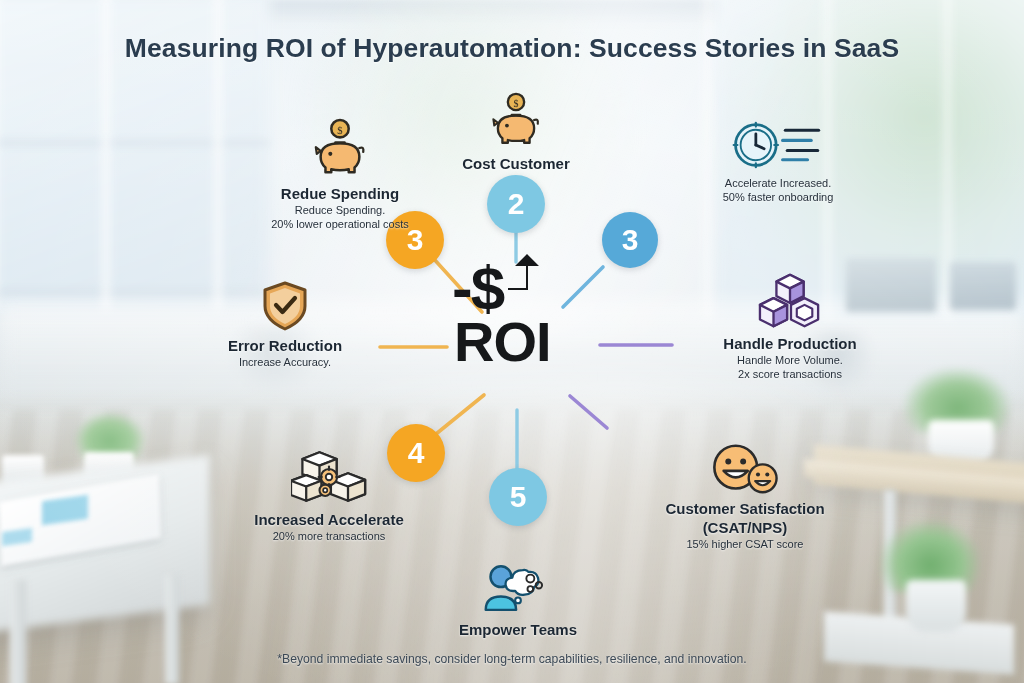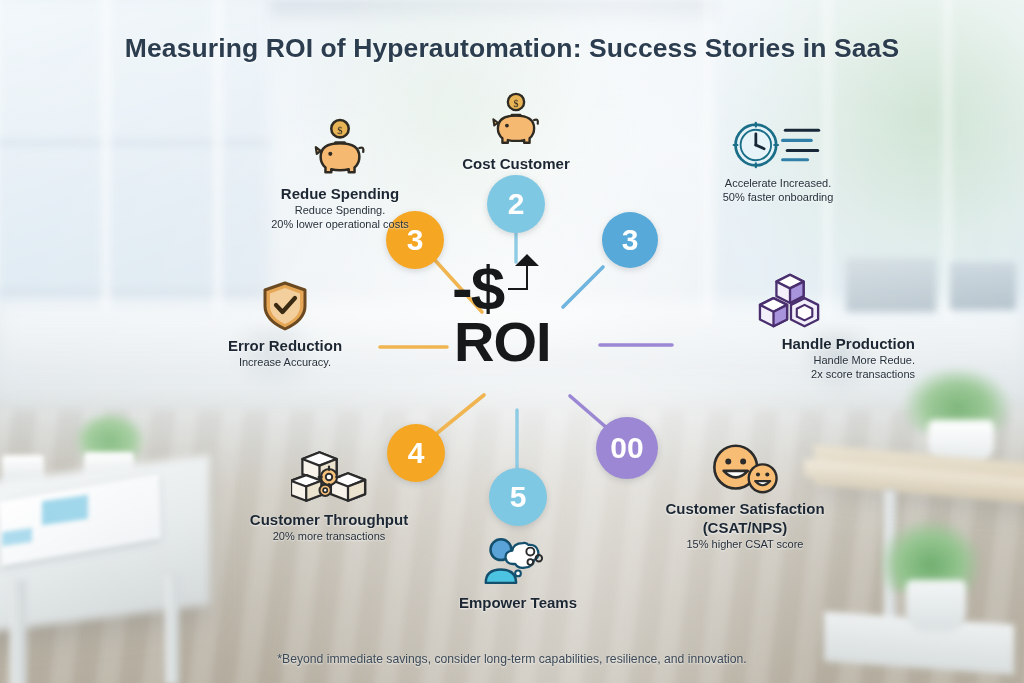--- a/index.html
+++ b/index.html
@@ -455,23 +455,20 @@
   </div>
 
   <div class="badge" style="left:387px; top:424px; width:58px; height:58px; font-size:30px; background:#f5a623;">
     <span>4</span>
   </div>
 
   <div class="badge" style="left:489px; top:468px; width:58px; height:58px; font-size:30px; background:#7ec8e3;">
     <span>5</span>
   </div>
 
-  <div class="badge" style="left:596px; top:417px; width:62px; height:62px; font-size:30px; background:#9b87d4;">
-    <span>00</span>
-  </div>
 
   <div class="node" style="left:210px; top:118px; width:260px;">
     <div class="node-icon">
       <svg width="62" height="62" viewBox="0 0 64 64">
         <circle cx="32" cy="11" r="9" fill="#e8b455" stroke="#2f2b22" stroke-width="2.6"></circle>
         <text x="32" y="16" font-size="11" font-family="Liberation Serif, serif" text-anchor="middle" fill="#2f2b22">$</text>
         <path d="M12 40 q0-14 20-14 q20 0 20 14 q0 7-5 11 l0 5 h-6 l0-3 q-4 1-9 1 q-5 0-9-1 l0 3 h-6 l0-5 q-5-4-5-11 z" fill="#f5b971" stroke="#2f2b22" stroke-width="2.6" stroke-linejoin="round"></path>
         <circle cx="22" cy="37" r="2.1" fill="#2f2b22"></circle>
         <path d="M12 34 l-5-4 l1 7 z" fill="#f5b971" stroke="#2f2b22" stroke-width="2.2" stroke-linejoin="round"></path>
         <path d="M52 31 q5-2 4 4" fill="none" stroke="#2f2b22" stroke-width="2.4" stroke-linecap="round"></path>
@@ -524,38 +521,38 @@
       <svg width="48" height="52" viewBox="0 0 48 52">
         <path d="M24 3 L44 10 L44 26 q0 14-20 23 q-20-9-20-23 L4 10 Z" fill="#e6a757" stroke="#6b4a22" stroke-width="3" stroke-linejoin="round"></path>
         <path d="M24 8 L39 13.5 L39 26 q0 11-15 18 q-15-7-15-18 L9 13.5 Z" fill="#f3cf9d" stroke="none"></path>
         <path d="M15 25 L21.5 32 L34 18" fill="none" stroke="#3a2a12" stroke-width="4.2" stroke-linecap="round" stroke-linejoin="round"></path>
       </svg>
     </div>
     <div class="node-title">Error Reduction</div>
     <div class="node-sub">Increase Accuracy.</div>
   </div>
 
-  <div class="node" style="left:665px; top:272px; width:250px;text-align:right;">
+  <div class="node" style="left:665px; top:272px; width:250px;">
     <div class="node-icon">
       <svg width="64" height="58" viewBox="0 0 66 58">
 
         <path d="M33 2 L47 9 L47 24 L33 31 L19 24 L19 9 Z" fill="#f2effb" stroke="#4a2f6e" stroke-width="2.4" stroke-linejoin="round"></path>
         <path d="M33 2 L47 9 L33 16 L19 9 Z" fill="#ffffff" stroke="#4a2f6e" stroke-width="2.4" stroke-linejoin="round"></path>
         <path d="M33 16 L47 9 L47 24 L33 31 Z" fill="#a893dd" stroke="#4a2f6e" stroke-width="2.4" stroke-linejoin="round"></path>
 
         <path d="M16 26 L30 33 L30 48 L16 55 L2 48 L2 33 Z" fill="#f2effb" stroke="#4a2f6e" stroke-width="2.4" stroke-linejoin="round"></path>
         <path d="M16 26 L30 33 L16 40 L2 33 Z" fill="#ffffff" stroke="#4a2f6e" stroke-width="2.4" stroke-linejoin="round"></path>
         <path d="M16 40 L30 33 L30 48 L16 55 Z" fill="#a893dd" stroke="#4a2f6e" stroke-width="2.4" stroke-linejoin="round"></path>
 
         <path d="M48 26 L62 33 L62 48 L48 55 L34 48 L34 33 Z" fill="#f2effb" stroke="#4a2f6e" stroke-width="2.4" stroke-linejoin="round"></path>
         <path d="M48 33 L56 37 L56 45 L48 49 L40 45 L40 37 Z" fill="#ffffff" stroke="#4a2f6e" stroke-width="2.2" stroke-linejoin="round"></path>
       </svg>
     </div>
     <div class="node-title">Handle Production</div>
-    <div class="node-sub">Handle More Redue.</div>
+    <div class="node-sub">Handle More Volume.</div>
     <div class="node-metric">2x score transactions</div>
   </div>
 
   <div class="node" style="left:200px; top:448px; width:258px;">
     <div class="node-icon">
       <svg width="76" height="58" viewBox="0 0 80 60">
 
         <path d="M30 4 L48 11 L48 27 L30 34 L12 27 L12 11 Z" fill="#f7f3ea" stroke="#2b2b2b" stroke-width="2.4" stroke-linejoin="round"></path>
         <path d="M30 4 L48 11 L30 18 L12 11 Z" fill="#ffffff" stroke="#2b2b2b" stroke-width="2.4" stroke-linejoin="round"></path>
         <path d="M30 18 L48 11 L48 27 L30 34 Z" fill="#ece3cf" stroke="#2b2b2b" stroke-width="2.4" stroke-linejoin="round"></path>
@@ -573,25 +570,25 @@
         <g stroke="#2b2b2b" stroke-width="2.2" stroke-linecap="round">
           <line x1="40" y1="19" x2="40" y2="22.5"></line>
           <line x1="40" y1="37.5" x2="40" y2="41"></line>
           <line x1="29" y1="30" x2="32.5" y2="30"></line>
           <line x1="47.5" y1="30" x2="51" y2="30"></line>
         </g>
         <circle cx="36" cy="44" r="6" fill="#f5c07a" stroke="#2b2b2b" stroke-width="2.2"></circle>
         <circle cx="36" cy="44" r="2.2" fill="#ffffff" stroke="#2b2b2b" stroke-width="1.8"></circle>
       </svg>
     </div>
-    <div class="node-title">Customer Throughput</div>
+    <div class="node-title">Increased Accelerate</div>
     <div class="node-metric">20% more transactions</div>
   </div>
 
-  <div class="node" style="left:412px; top:535px; width:212px;">
+  <div class="node" style="left:412px; top:562px; width:212px;">
     <div class="node-icon">
       <svg width="74" height="54" viewBox="0 0 78 56">
 
         <circle cx="21" cy="15" r="11" fill="#5aa3d9" stroke="#14506e" stroke-width="2.6"></circle>
 
         <path d="M5 50 q0-14 16-14 q16 0 16 14 z" fill="#4cc3e0" stroke="#14506e" stroke-width="2.6" stroke-linejoin="round"></path>
 
         <path d="M44 8 q-10 0-11 8 q-8 1-7 8 q1 7 10 6 q3 5 10 4 q9 -1 10-8 q6-3 4-10 q-2-7-10-6 q-2-3-6-2 z" fill="#ffffff" stroke="#14506e" stroke-width="2.4" stroke-linejoin="round"></path>
         <circle cx="52" cy="17" r="4.2" fill="none" stroke="#2b2b2b" stroke-width="2"></circle>
         <circle cx="61" cy="24" r="3.4" fill="none" stroke="#2b2b2b" stroke-width="2"></circle>

